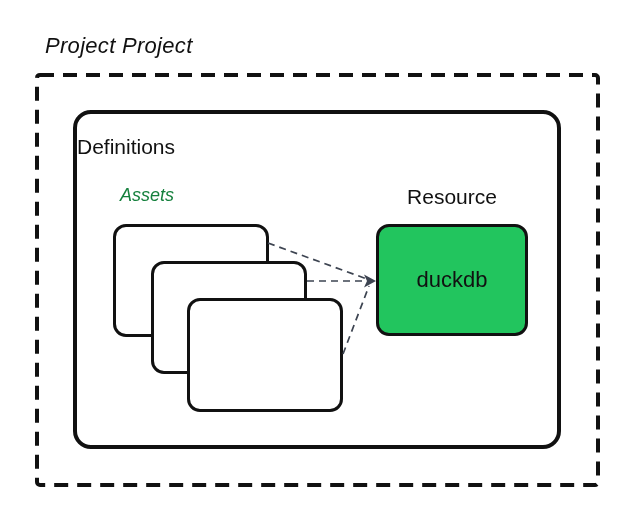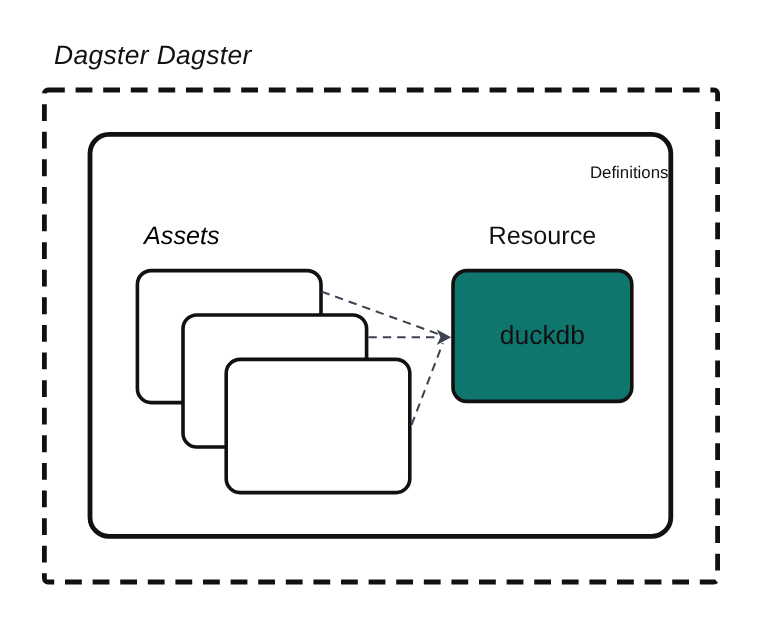--- a/index.html
+++ b/index.html
@@ -38,32 +38,32 @@
     box-sizing: border-box;
     border: 4px solid #111111;
     border-radius: 18px;
     background: #ffffff;
   }
   .definitions-label {
     position: absolute;
     left: 0;
     top: 21px;
     width: 100%;
-    text-align: right;
-    font-size: 14px;
+    text-align: left;
+    font-size: 21px;
     color: #111111;
   }
   .assets-label {
     position: absolute;
     left: 43px;
     top: 71px;
-    font-size: 21px;
+    font-size: 18px;
     font-style: italic;
     font-weight: 500;
-    color: #000000;
+    color: #15803d;
     white-space: nowrap;
   }
   .resource-label {
     position: absolute;
     left: 299px;
     top: 71px;
     width: 152px;
     text-align: center;
     font-size: 21px;
     font-weight: 500;
@@ -82,21 +82,21 @@
   .asset-card.card-1 { left: 36px;  top: 110px; z-index: 1; }
   .asset-card.card-2 { left: 74px;  top: 147px; z-index: 2; }
   .asset-card.card-3 { left: 110px; top: 184px; z-index: 3; height: 114px; }
   .resource-node {
     position: absolute;
     left: 299px;
     top: 110px;
     width: 152px;
     height: 112px;
     box-sizing: border-box;
-    background: #0f766e;
+    background: #22c55e;
     border: 3.5px solid #111111;
     border-radius: 13px;
     display: flex;
     align-items: center;
     justify-content: center;
     z-index: 4;
   }
   .resource-node span {
     font-size: 22px;
     color: #111111;
@@ -109,21 +109,21 @@
     height: 525px;
     pointer-events: none;
     z-index: 10;
   }
 </style>
 </head>
 <body>
 
 <div class="canvas">
 
-  <div class="project-title">Dagster Dagster</div>
+  <div class="project-title">Project Project</div>
 
   <div class="definitions-box">
     <div class="definitions-label">Definitions</div>
 
     <div class="assets-label">Assets</div>
 
     <div class="resource-label">Resource</div>
 
     <div class="asset-card card-1"></div>
     <div class="asset-card card-2"></div>

